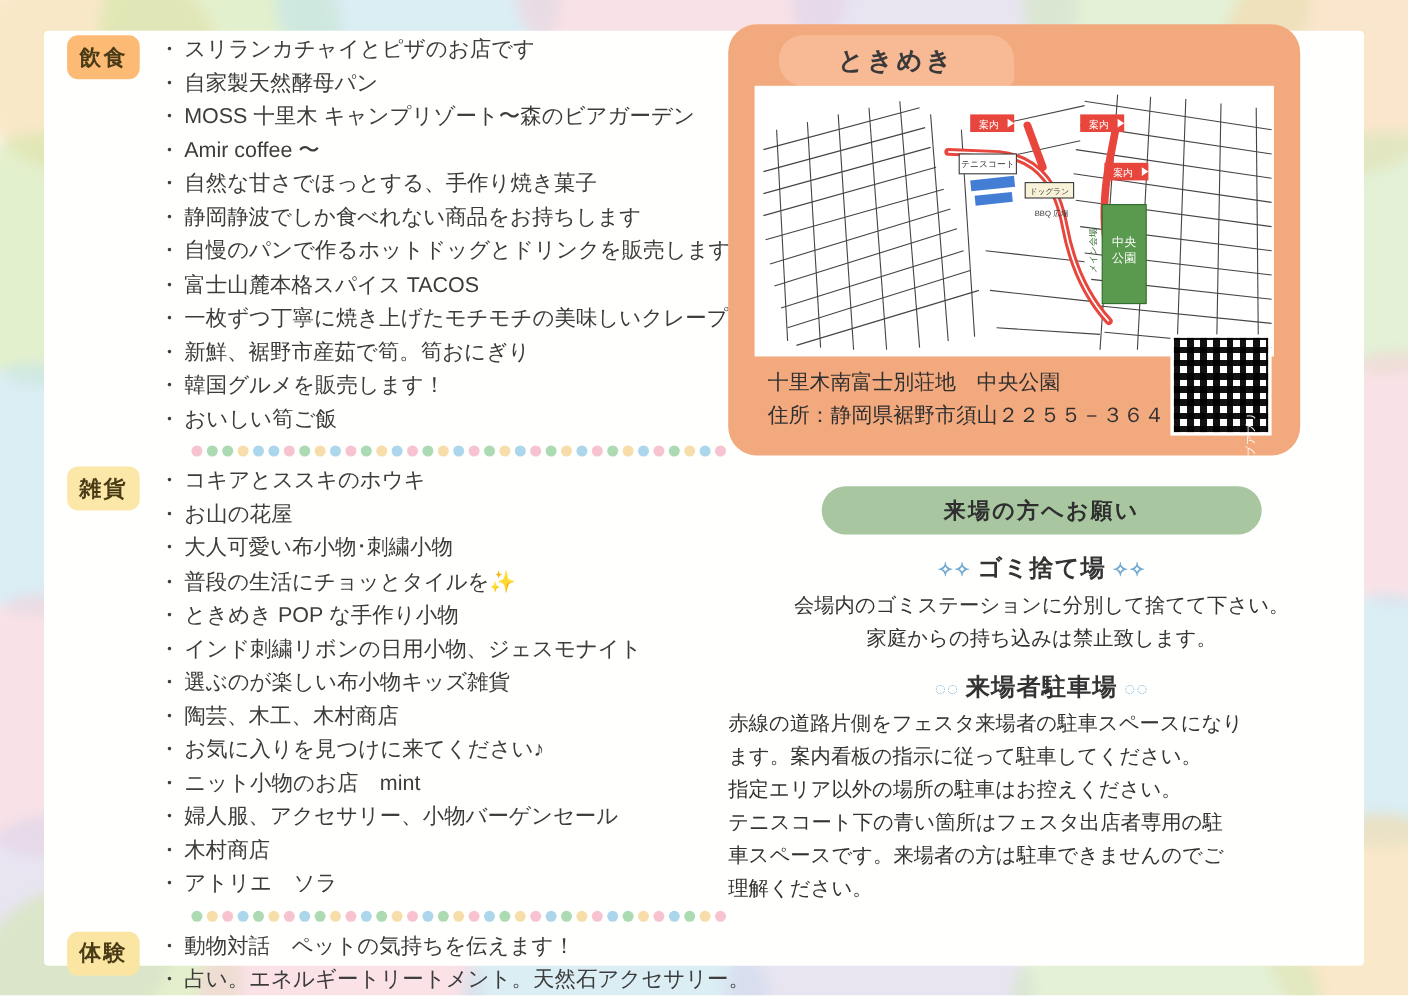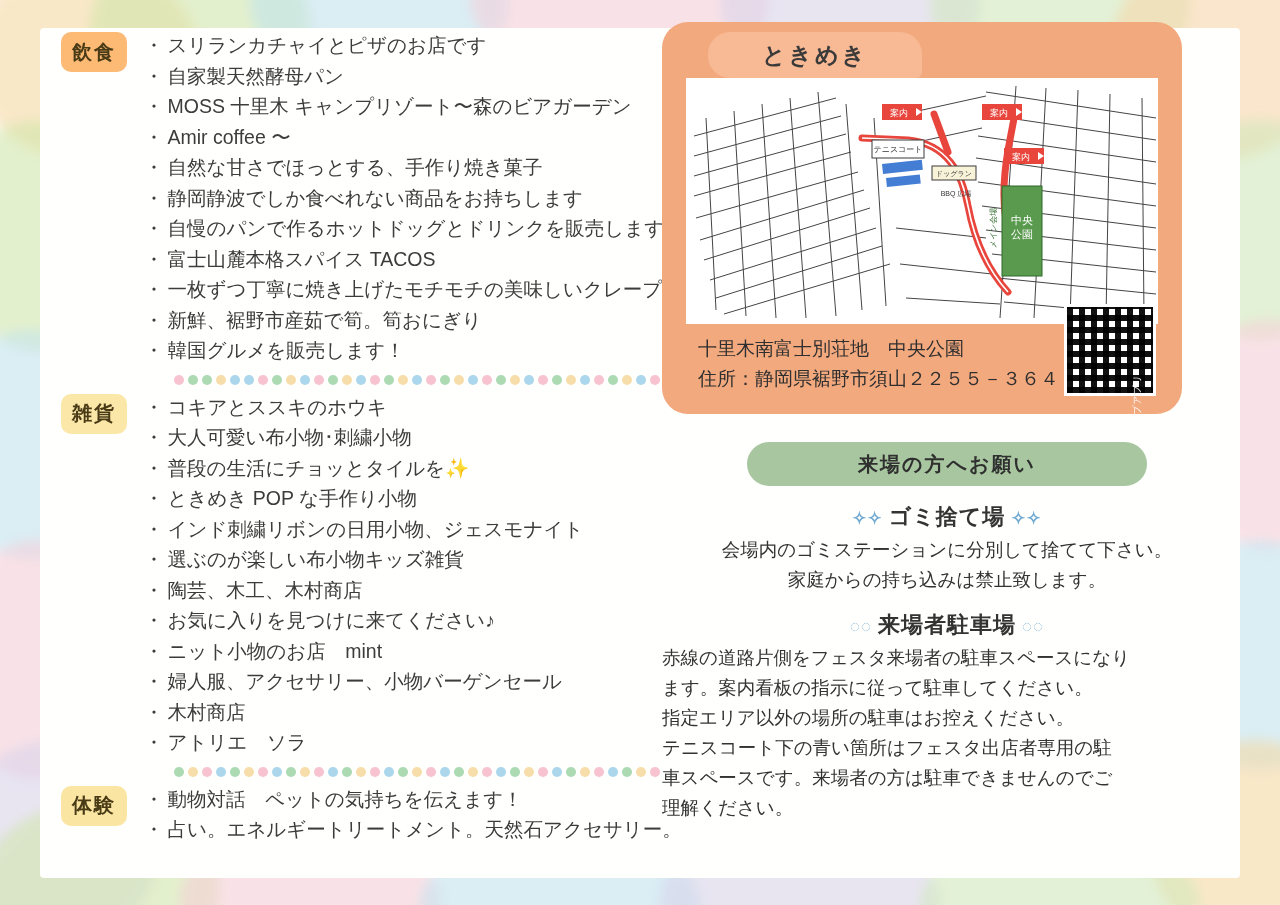--- a/index.html
+++ b/index.html
@@ -268,20 +268,21 @@
           <div class="item"><span class="dot">・</span><span>自家製天然酵母パン</span></div>
           <div class="item"><span class="dot">・</span><span>MOSS 十里木 キャンプリゾート〜森のビアガーデン</span></div>
           <div class="item"><span class="dot">・</span><span>Amir coffee 〜</span></div>
           <div class="item"><span class="dot">・</span><span>自然な甘さでほっとする、手作り焼き菓子</span></div>
           <div class="item"><span class="dot">・</span><span>静岡静波でしか食べれない商品をお持ちします</span></div>
           <div class="item"><span class="dot">・</span><span>自慢のパンで作るホットドッグとドリンクを販売します</span></div>
           <div class="item"><span class="dot">・</span><span>富士山麓本格スパイス TACOS</span></div>
           <div class="item"><span class="dot">・</span><span>一枚ずつ丁寧に焼き上げたモチモチの美味しいクレープ</span></div>
           <div class="item"><span class="dot">・</span><span>新鮮、裾野市産茹で筍。筍おにぎり</span></div>
           <div class="item"><span class="dot">・</span><span>韓国グルメを販売します！</span></div>
+          <div class="item"><span class="dot">・</span><span>おいしい筍ご飯</span></div>
         </div>
       </div>
     </div>
 
     <div class="divider">
       <i style="background:#f6b8c8"></i>
         <i style="background:#9ed4a6"></i>
         <i style="background:#9ed4a6"></i>
       <i style="background:#f6d79a"></i>
         <i style="background:#9ecfe8"></i>
@@ -317,20 +318,21 @@
         <i style="background:#f6b8c8"></i>
     </div>
 
     <div class="sec">
       <div class="sec-row">
         <div class="chip-wrap">
           <div class="chip yellow2">雑貨</div>
         </div>
         <div class="items">
           <div class="item"><span class="dot">・</span><span>コキアとススキのホウキ</span></div>
+          <div class="item"><span class="dot">・</span><span>お山の花屋</span></div>
           <div class="item"><span class="dot">・</span><span>大人可愛い布小物･刺繍小物</span></div>
           <div class="item"><span class="dot">・</span><span>普段の生活にチョッとタイルを✨</span></div>
           <div class="item"><span class="dot">・</span><span>ときめき POP な手作り小物</span></div>
           <div class="item"><span class="dot">・</span><span>インド刺繍リボンの日用小物、ジェスモナイト</span></div>
           <div class="item"><span class="dot">・</span><span>選ぶのが楽しい布小物キッズ雑貨</span></div>
           <div class="item"><span class="dot">・</span><span>陶芸、木工、木村商店</span></div>
           <div class="item"><span class="dot">・</span><span>お気に入りを見つけに来てください♪</span></div>
           <div class="item"><span class="dot">・</span><span>ニット小物のお店　mint</span></div>
           <div class="item"><span class="dot">・</span><span>婦人服、アクセサリー、小物バーゲンセール</span></div>
           <div class="item"><span class="dot">・</span><span>木村商店</span></div>

